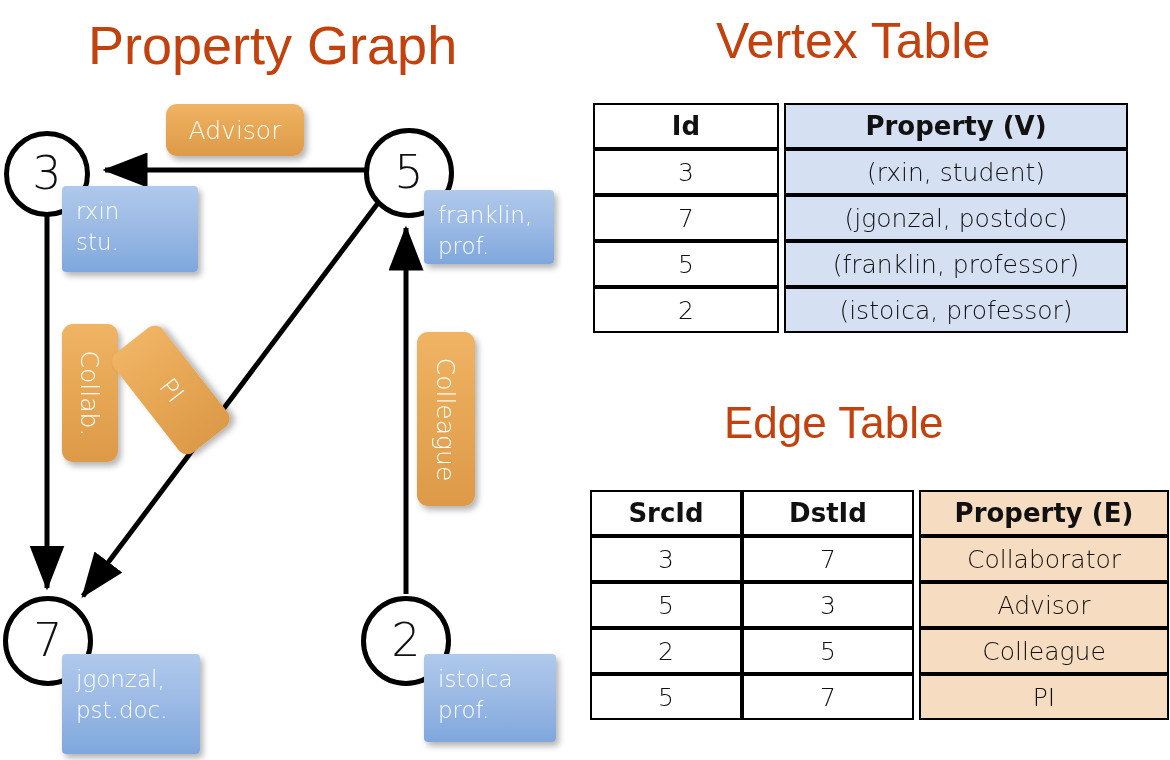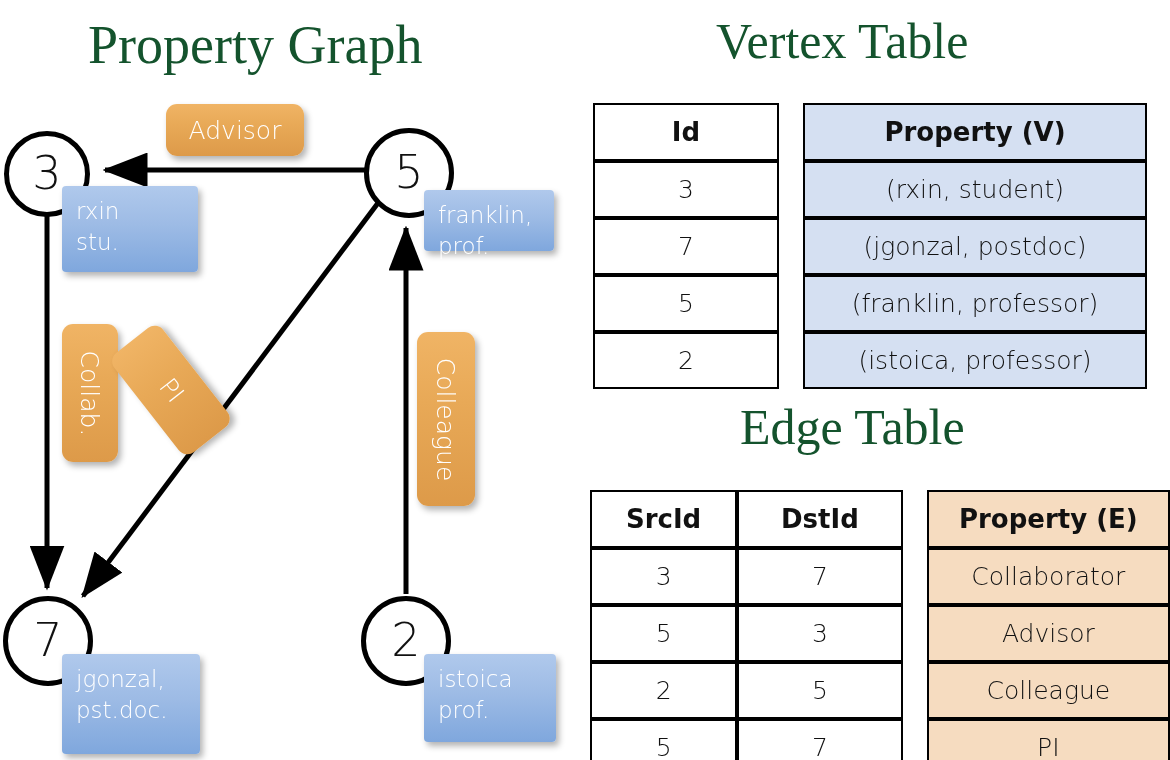--- a/index.html
+++ b/index.html
@@ -15,28 +15,28 @@
     font-family: "Liberation Sans", sans-serif;
     color: #000;
   }
 
   
   .title {
     position: absolute;
     font-weight: 300;
     font-size: 52px;
     letter-spacing: 0px;
-    color: #14532d;
-    white-space: nowrap;
-    font-family: Liberation Serif, serif;
+    color: #c2410c;
+    white-space: nowrap;
+    font-family: Liberation Sans, sans-serif;
     font-stretch: condensed;
   }
   #title-property-graph { left: 88px;  top: 14px; font-size: 54px; }
   #title-vertex-table   { left: 716px; top: 12px; font-size: 50px; }
-  #title-edge-table     { left: 740px; top: 398px; font-size: 50px; }
+  #title-edge-table     { left: 724px; top: 398px; font-size: 44px; }
 
   
   #graph-panel {
     position: absolute;
     left: 0; top: 0;
     width: 580px; height: 760px;
   }
   #graph-svg { position: absolute; left: 0; top: 0; }
 
   
@@ -71,21 +71,21 @@
     box-shadow: 3px 4px 6px rgba(0,0,0,0.30);
     color: #ffffff;
     font-family: "DejaVu Sans", sans-serif;
     font-weight: 300;
     font-size: 23px;
     line-height: 1.35;
     padding: 10px 14px 12px 14px;
     box-sizing: border-box;
   }
   #box-rxin     { left: 62px;  top: 186px; width: 136px; height: 86px; }
-  #box-franklin { left: 424px; top: 190px; width: 130px; height: 61px; }
+  #box-franklin { left: 424px; top: 190px; width: 130px; height: 74px; }
   #box-jgonzal  { left: 62px;  top: 654px; width: 138px; height: 100px; }
   #box-istoica  { left: 424px; top: 654px; width: 132px; height: 88px; }
 
   
   .edge-label {
     position: absolute;
     border-radius: 11px;
     background: linear-gradient(to bottom, #f0b465 0%, #e8a957 40%, #dd9a49 100%);
     box-shadow: 3px 4px 6px rgba(0,0,0,0.30);
     color: #ffffff;
@@ -127,21 +127,21 @@
     border-collapse: separate;
     border-spacing: 0;
     font-family: "DejaVu Sans", sans-serif;
     font-weight: 300;
   }
   table.grid td, table.grid th {
     border: 2px solid #000;
     text-align: center;
     font-weight: 300;
     font-size: 25px;
-    padding: 12px;
+    padding: 0;
     height: 46px;
     box-sizing: border-box;
     color: #111;
   }
   table.grid th {
     font-weight: bold;
     font-size: 26px;
   }
   .cell-blue { background: #d5e0f2; }
   .cell-orange { background: #f6dcc0; }

